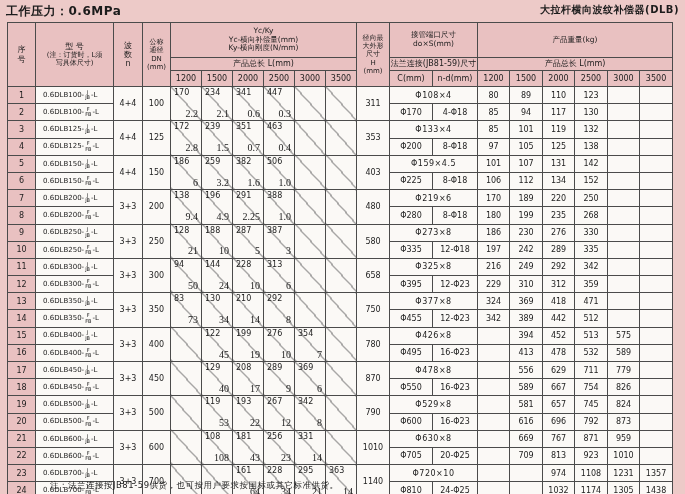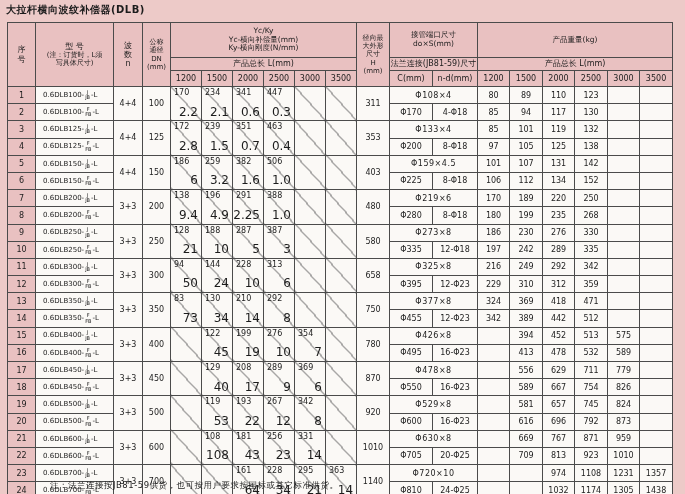--- a/index.html
+++ b/index.html
@@ -33,30 +33,31 @@
   tbody td.model{text-align:left;padding-left:7px;font-size:7px;background:#fbf9f6;}
   .stack{display:inline-block;vertical-align:middle;margin:0 1px;}
   .stack span{display:block;font-size:5px;line-height:1.05;text-align:center;}
   td.diag{
     position:relative;
     background-image:linear-gradient(to right top,
       transparent 49.3%, #555 49.3%, #555 50.9%, transparent 50.9%);
     background-color:#fbf9f6;
   }
   td.diag .yv{position:absolute;top:1px;left:3px;font-size:8px;}
-  td.diag .kv{position:absolute;bottom:1px;right:3px;font-size:12px;}
+  td.diag .kv{position:absolute;bottom:1px;right:3px;font-size:10px;font-family:Liberation Serif, serif;}
   td.pipe{font-size:7.5px;letter-spacing:.5px;}
   td.mid{font-size:8px;}
   td.wt{font-size:8px;}
   .footnote{position:absolute;left:6px;top:480px;font-size:8.5px;letter-spacing:.5px;margin-left:44px;}
 </style>
 </head>
 <body>
 
 <div class="titlebar">
+  <span class="title-left">工作压力：0.6MPa</span>
   <span class="title-right">大拉杆横向波纹补偿器(DLB)</span>
 </div>
 
 <table class="main">
   <colgroup>
     <col style="width:28px">
       <col style="width:78px">
       <col style="width:29px">
       <col style="width:28px">
     <col style="width:31px">
@@ -552,21 +553,21 @@
         </td>
         <td class="diag" rowspan="2">
           <span class="yv">267</span>
           <span class="kv">12</span>
         </td>
         <td class="diag" rowspan="2">
           <span class="yv">342</span>
           <span class="kv">8</span>
         </td>
         <td class="diag" rowspan="2"></td>
-        <td class="mid" rowspan="2">920</td>
+        <td class="mid" rowspan="2">790</td>
         <td class="pipe" colspan="2">Φ529×8</td>
         <td class="wt"></td>
         <td class="wt">581</td>
         <td class="wt">657</td>
         <td class="wt">745</td>
         <td class="wt">824</td>
         <td class="wt"></td>
       </tr>
       <tr>
         <td class="seq">20</td>

